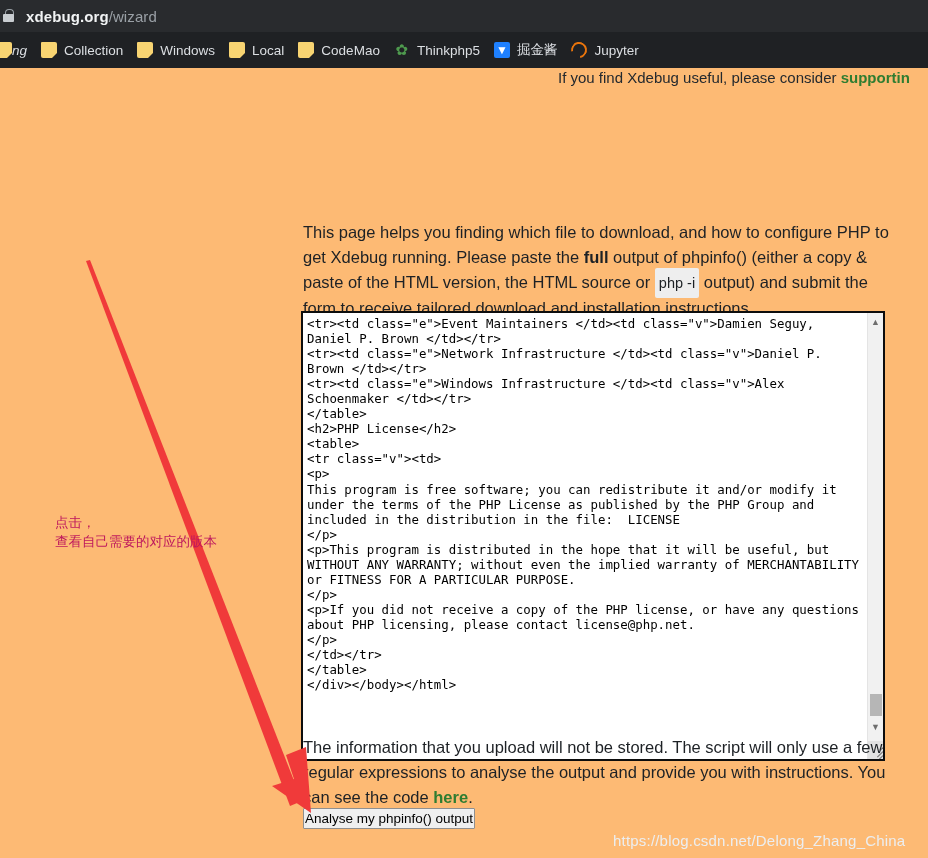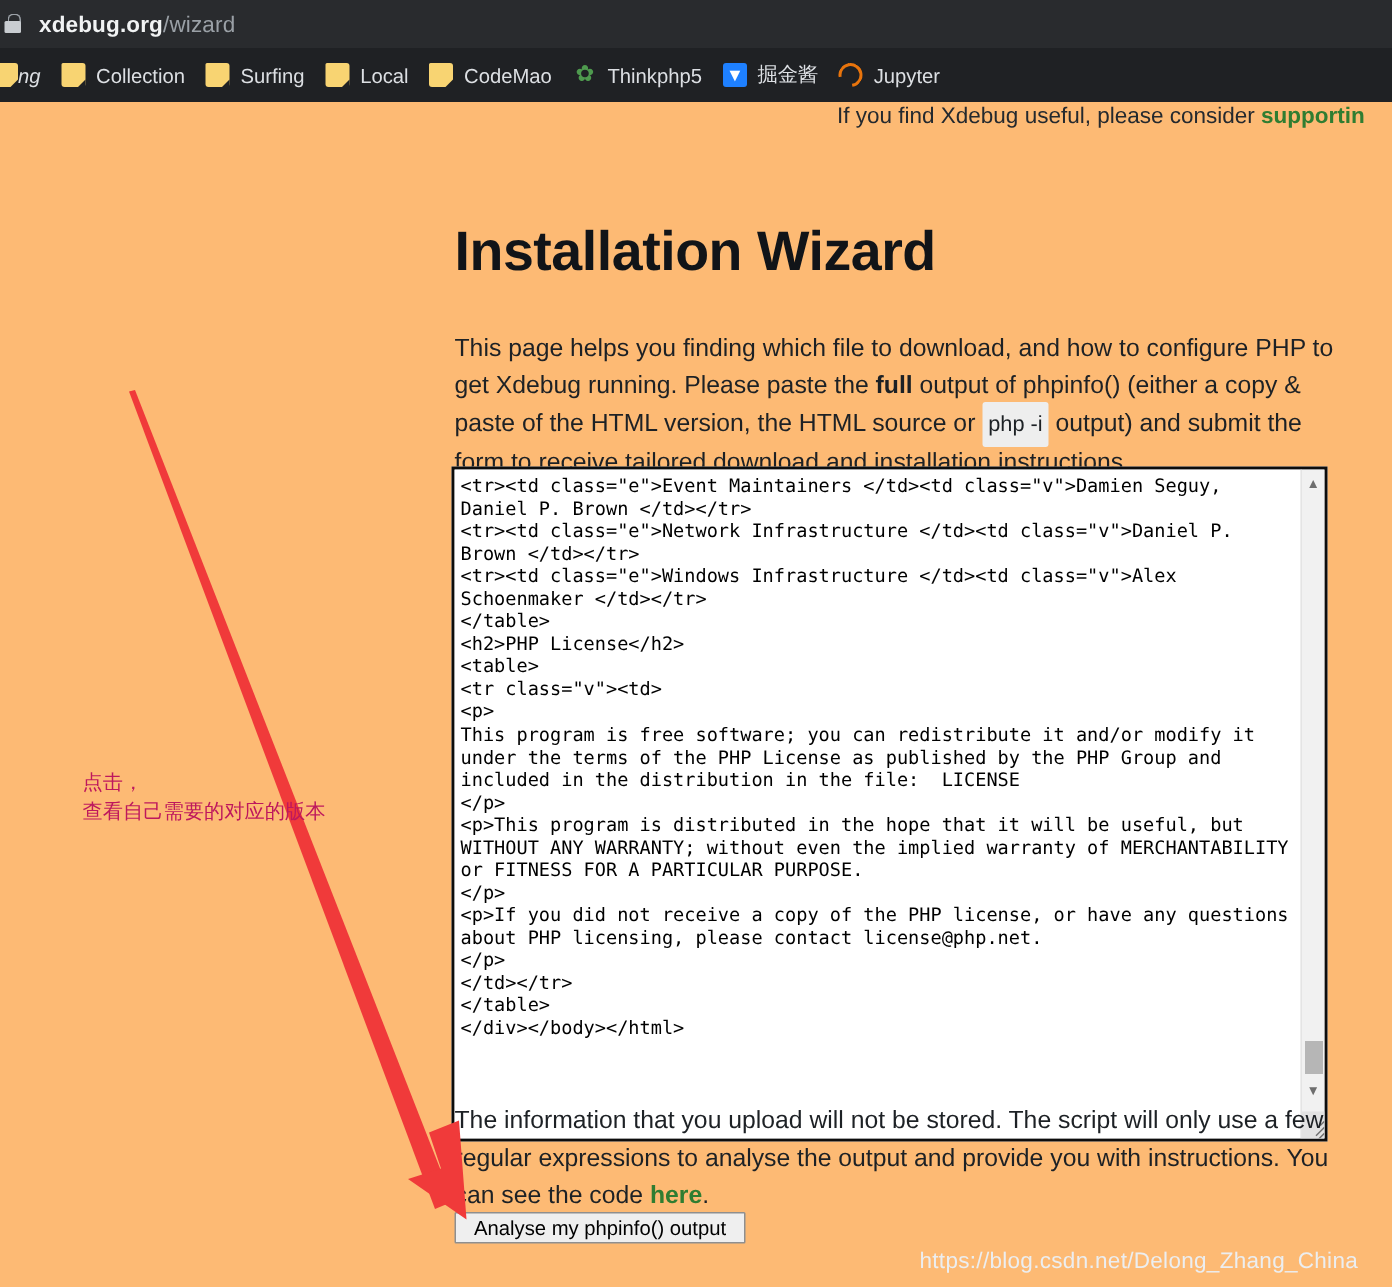--- a/index.html
+++ b/index.html
@@ -291,21 +291,21 @@
   #footer-paragraph a {
     color: #2f7d31;
     font-weight: bold;
     text-decoration: none;
   }
   #analyse-button {
     position: absolute;
     left: 303px;
     top: 740px;
     height: 21px;
-    padding: 0 12px;
+    padding: 0 1px;
     font-family: "Liberation Sans", sans-serif;
     font-size: 13.5px;
     color: #000000;
     background: #efefef;
     border: 1px solid #8f8f8f;
     border-radius: 1px;
     box-sizing: border-box;
     cursor: pointer;
   }
 
@@ -355,21 +355,21 @@
     <div class="bookmark clipped">
       <span class="ico folder-icon"></span>
       <span class="bm-label">ng</span>
     </div>
     <div class="bookmark">
       <span class="ico folder-icon"></span>
       <span class="bm-label">Collection</span>
     </div>
     <div class="bookmark">
       <span class="ico folder-icon"></span>
-      <span class="bm-label">Surfing</span>
+      <span class="bm-label">Windows</span>
     </div>
     <div class="bookmark">
       <span class="ico folder-icon"></span>
       <span class="bm-label">Local</span>
     </div>
     <div class="bookmark">
       <span class="ico folder-icon"></span>
       <span class="bm-label">CodeMao</span>
     </div>
     <div class="bookmark">
@@ -388,21 +388,20 @@
 </div>
 
 <div id="page">
 
   <div id="support-banner">
     <span class="inner">
       <span>If you find Xdebug useful, please consider </span><a href="#">supportin</a>
     </span>
   </div>
 
-  <h1 id="page-title">Installation Wizard</h1>
 
   <p id="intro-paragraph"><span>This page helps you finding which file to download, and how to configure PHP to get Xdebug running. Please paste the </span><b>full</b><span> output of phpinfo() (either a copy &amp; paste of the HTML version, the HTML source or </span><code class="inline-code">php -i</code><span> output) and submit the form to receive tailored download and installation instructions.</span></p>
 
   <div id="phpinfo-textarea-wrap">
     <textarea id="phpinfo-textarea" spellcheck="false" placeholder="Paste the full output of phpinfo() here" style="">&lt;tr&gt;&lt;td class="e"&gt;Event Maintainers &lt;/td&gt;&lt;td class="v"&gt;Damien Seguy, Daniel P. Brown &lt;/td&gt;&lt;/tr&gt;
 &lt;tr&gt;&lt;td class="e"&gt;Network Infrastructure &lt;/td&gt;&lt;td class="v"&gt;Daniel P. Brown &lt;/td&gt;&lt;/tr&gt;
 &lt;tr&gt;&lt;td class="e"&gt;Windows Infrastructure &lt;/td&gt;&lt;td class="v"&gt;Alex Schoenmaker &lt;/td&gt;&lt;/tr&gt;
 &lt;/table&gt;
 &lt;h2&gt;PHP License&lt;/h2&gt;
 &lt;table&gt;

